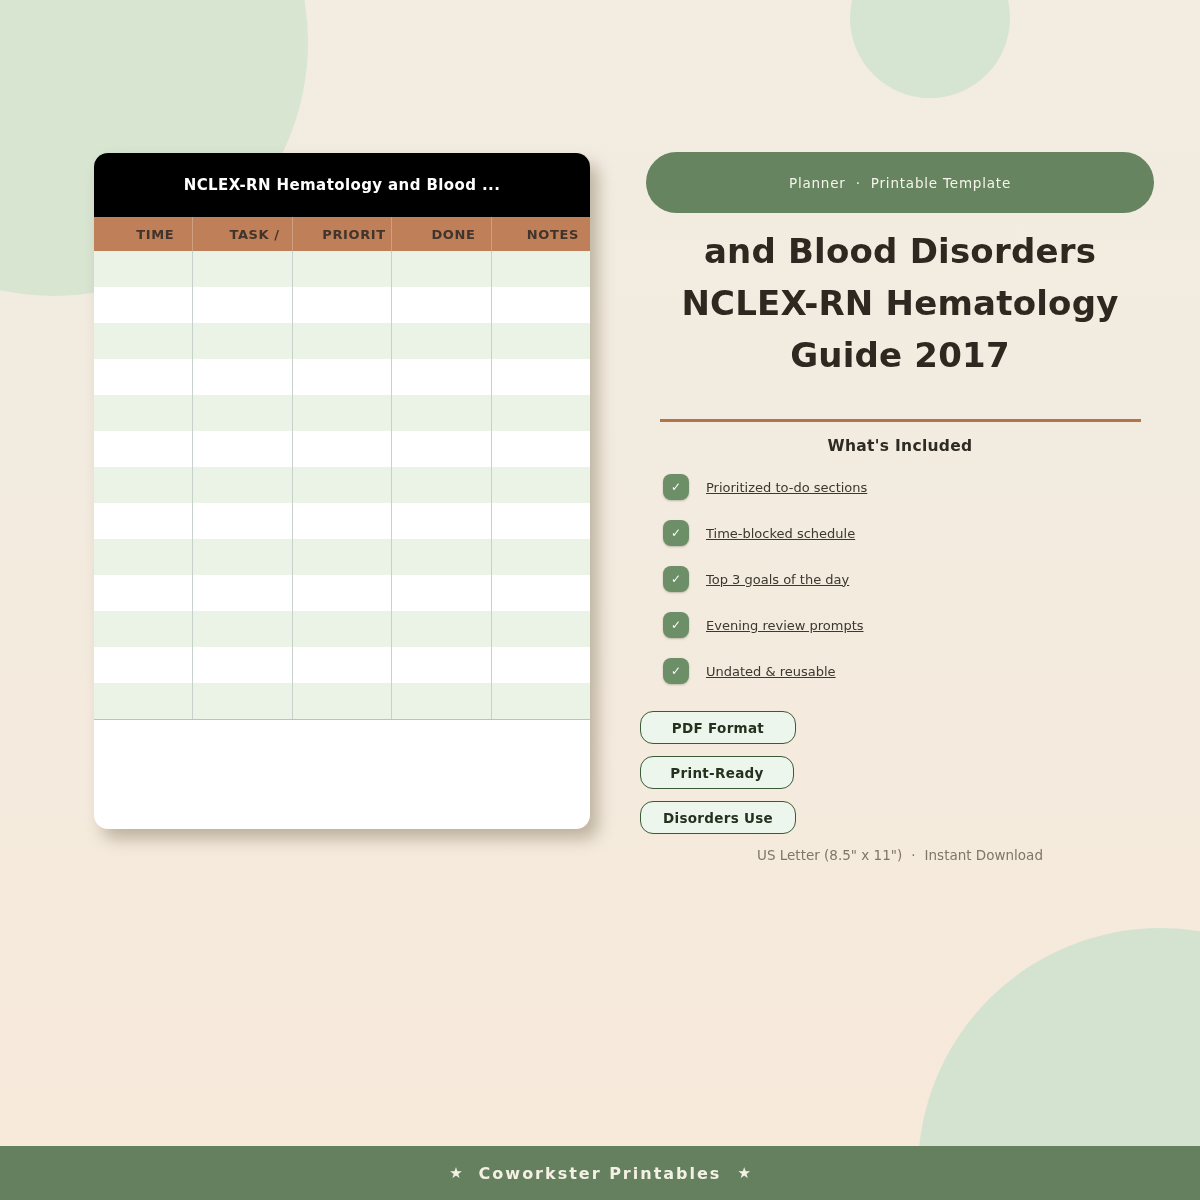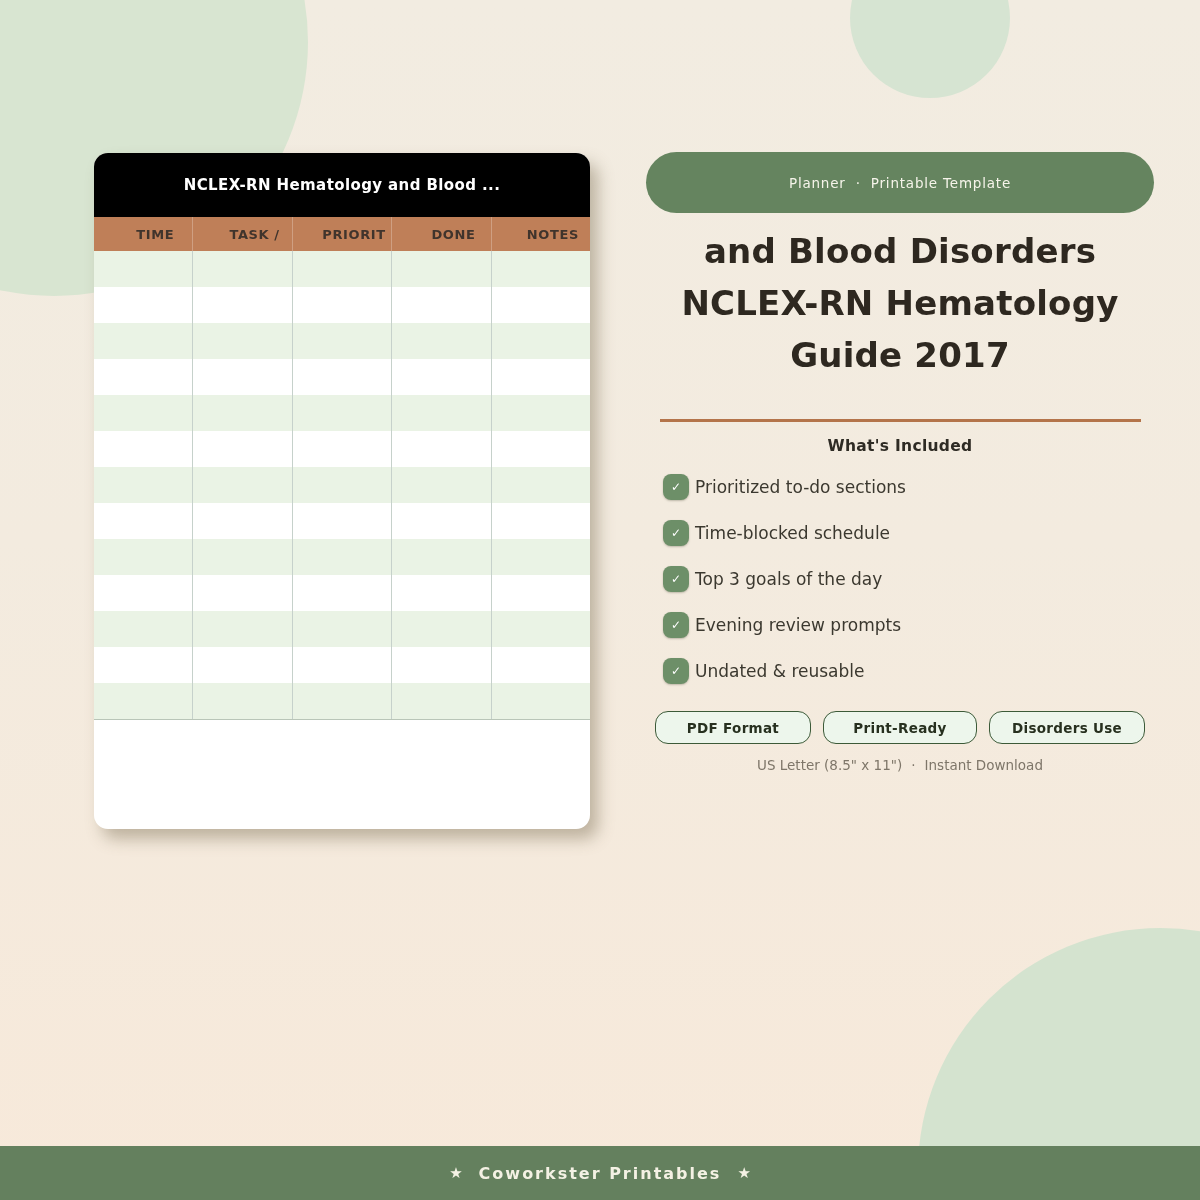--- a/index.html
+++ b/index.html
@@ -65,22 +65,22 @@
   }
   .divider{ margin:38px auto 0 auto; width:481px; height:3px; background:#b4744a; }
   .included{ margin-top:15px; color:#2e2b24; font-size:15.5px; font-weight:bold; letter-spacing:.3px; }
   .features{ margin-top:19px; list-style:none; text-align:left; padding-left:23px; }
   .feature{ display:flex; align-items:center; height:26px; margin-bottom:20px; }
   .checkbox{
     width:26px; height:26px; background:#6d8f68; border-radius:8px; flex:0 0 26px;
     display:flex; align-items:center; justify-content:center;
     color:#ffffff; font-size:12px; box-shadow:0 1px 2px rgba(90,90,70,.35);
   }
-  .feature .label{ margin-left:6px; color:#3b382f; font-size:17px; }
-  .btn-row{ margin-top:27px; display:flex; justify-content:center; gap:12px; }
+  .feature .label{ margin-left:17px; color:#3b382f; font-size:13px;text-decoration:underline; }
+  .btn-row{ margin-top:27px; display:flex; justify-content:center; gap:12px;flex-direction:column; }
   .chip{
     height:33px; background:#edf6ec; border:1px solid #3c5a38; border-radius:13px;
     display:flex; align-items:center; justify-content:center;
     color:#27301f; font-size:13.5px; font-weight:bold; letter-spacing:.3px;
     font-family:"DejaVu Sans","Liberation Sans",sans-serif; cursor:pointer;
   }
   .chip.w1{ width:156px; } .chip.w2{ width:154px; } .chip.w3{ width:156px; }
   .footnote{
     margin-top:13px; color:#7e7669; font-size:13.5px; display:flex;
     align-items:center; justify-content:center; gap:9px;

